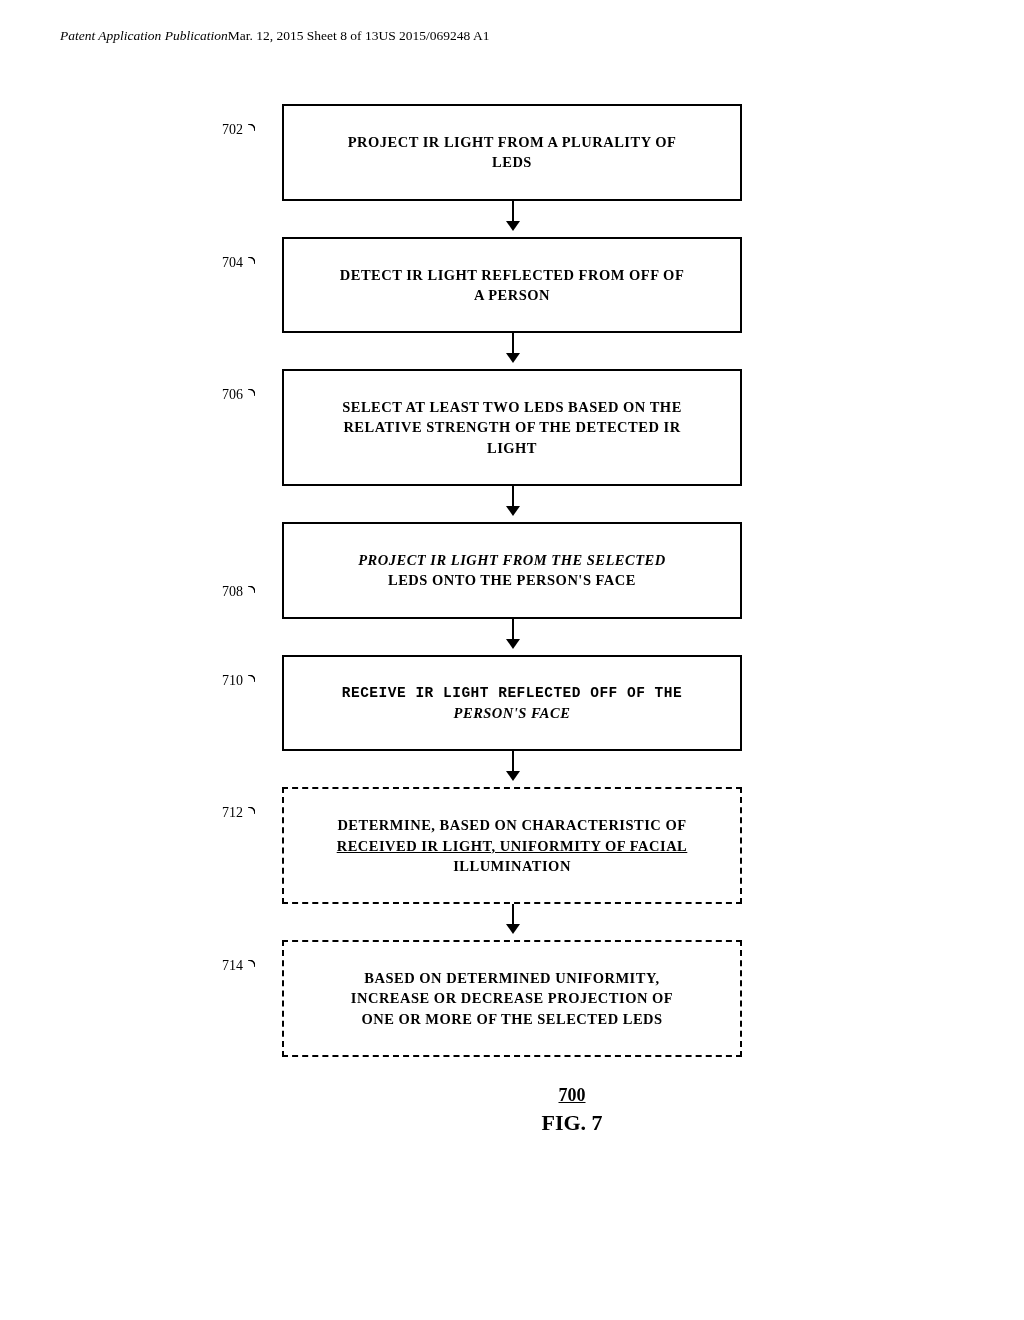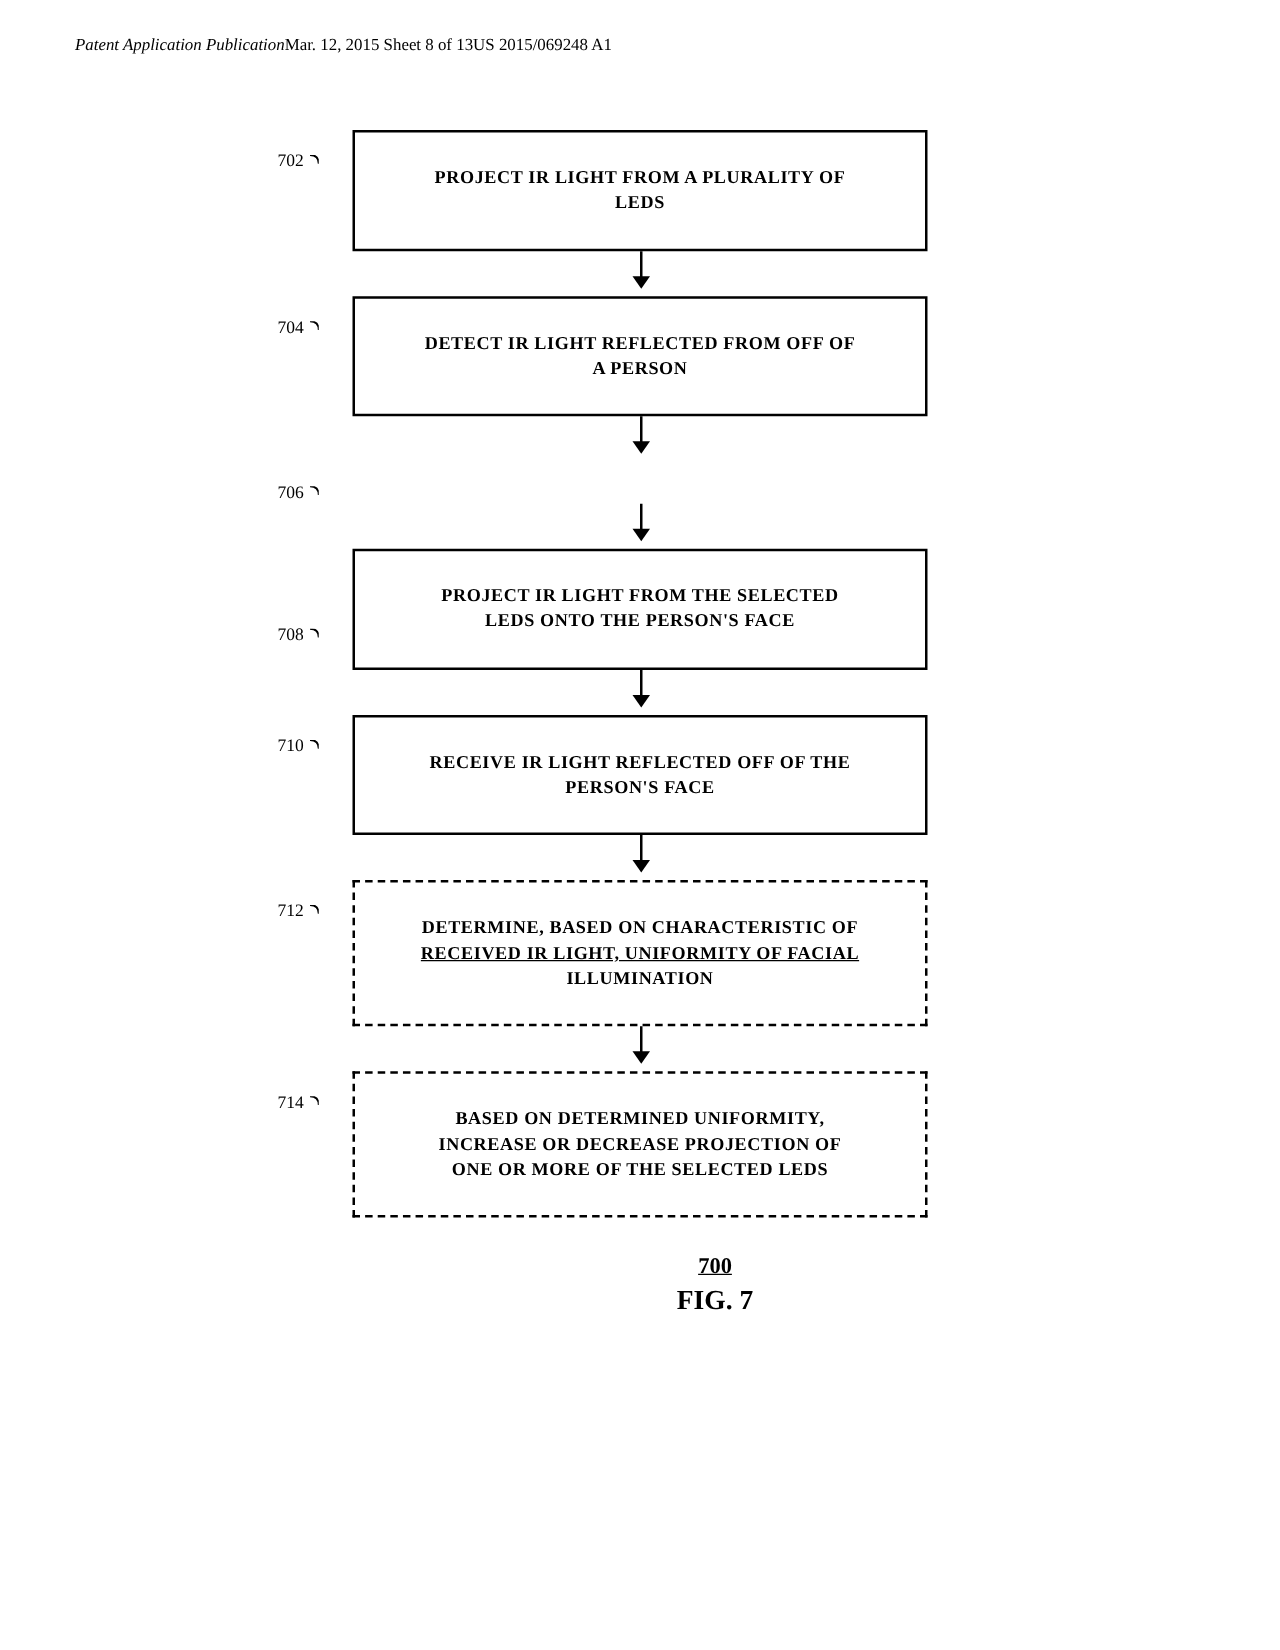--- a/index.html
+++ b/index.html
@@ -175,45 +175,50 @@
         </div>
       </div>
       <div class="arrow-container">
         <div class="arrow-line"></div>
         <div class="arrow-head"></div>
       </div>
       <div class="step-row">
         <div class="step-label"><span style="display: inline-block; position: relative;">706<svg width="14" height="14" style="position:absolute;top:2px;right:-12px;" viewBox="0 0 14 14">
               <path d="M 7 0 Q 14 0 14 7" stroke="#000" stroke-width="1.5" fill="none"></path>
             </svg></span></div>
+        <div class="step-box">
+          <span style="display: block;">SELECT AT LEAST TWO LEDS BASED ON THE</span>
+          <span style="display: block;">RELATIVE STRENGTH OF THE DETECTED IR</span>
+          <span style="display: block;">LIGHT</span>
+        </div>
       </div>
       <div class="arrow-container">
         <div class="arrow-line"></div>
         <div class="arrow-head"></div>
       </div>
       <div class="step-row">
         <div class="step-label"><span style="display: inline-block; position: relative; margin-top: 44px;">708<svg width="14" height="14" style="position:absolute;top:2px;right:-12px;" viewBox="0 0 14 14">
               <path d="M 7 0 Q 14 0 14 7" stroke="#000" stroke-width="1.5" fill="none"></path>
             </svg></span></div>
         <div class="step-box">
-          <span style="display: block;">PROJECT IR LIGHT FROM THE SELECTED</span>
+          <span style="display: block; font-style: italic;">PROJECT IR LIGHT FROM THE SELECTED</span>
           <span style="display: block;">LEDS ONTO THE PERSON'S FACE</span>
         </div>
       </div>
       <div class="arrow-container">
         <div class="arrow-line"></div>
         <div class="arrow-head"></div>
       </div>
       <div class="step-row">
         <div class="step-label"><span style="display: inline-block; position: relative;">710<svg width="14" height="14" style="position:absolute;top:2px;right:-12px;" viewBox="0 0 14 14">
               <path d="M 7 0 Q 14 0 14 7" stroke="#000" stroke-width="1.5" fill="none"></path>
             </svg></span></div>
         <div class="step-box">
-          <span style="display: block;">RECEIVE IR LIGHT REFLECTED OFF OF THE</span>
-          <span style="display: block;">PERSON'S FACE</span>
+          <span style="display: block; font-family: Liberation Mono, monospace;">RECEIVE IR LIGHT REFLECTED OFF OF THE</span>
+          <span style="display: block; font-style: italic;">PERSON'S FACE</span>
         </div>
       </div>
       <div class="arrow-container">
         <div class="arrow-line"></div>
         <div class="arrow-head"></div>
       </div>
       <div class="step-row">
         <div class="step-label"><span style="display: inline-block; position: relative;">712<svg width="14" height="14" style="position:absolute;top:2px;right:-12px;" viewBox="0 0 14 14">
               <path d="M 7 0 Q 14 0 14 7" stroke="#000" stroke-width="1.5" fill="none"></path>
             </svg></span></div>

